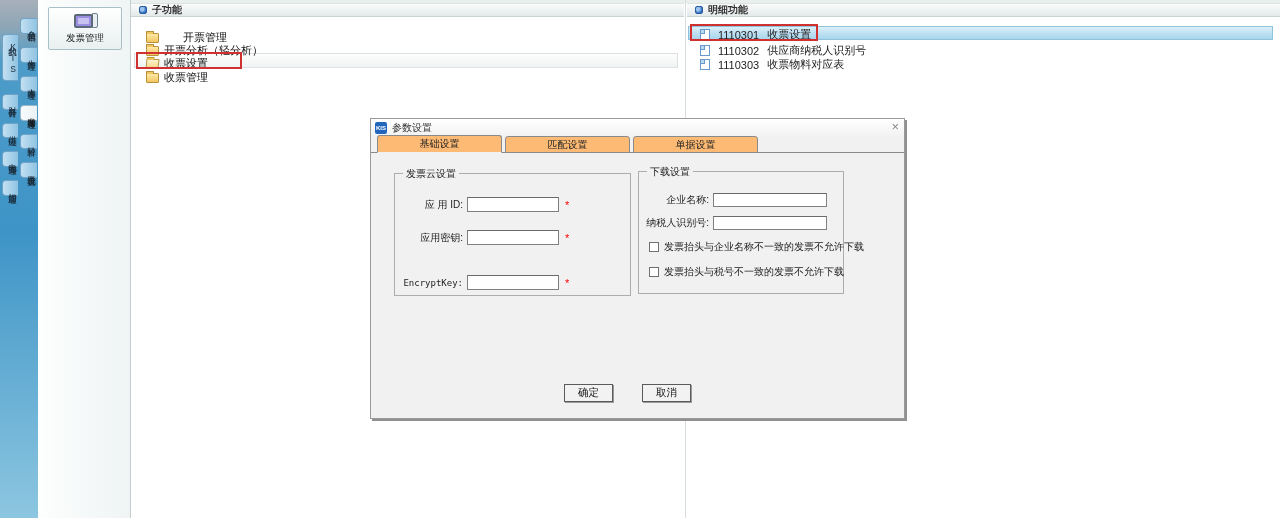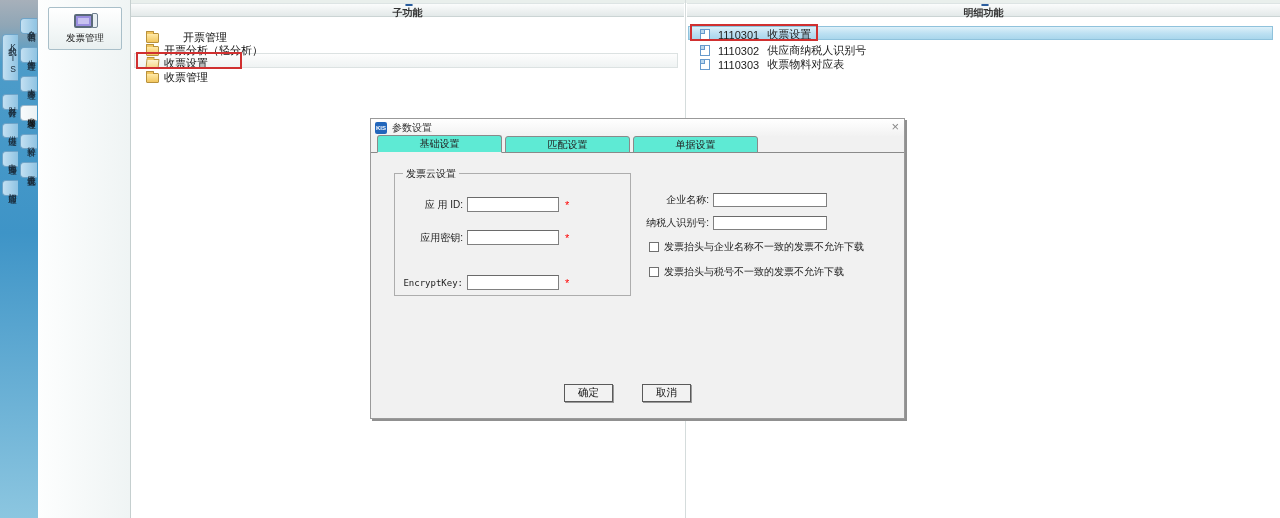--- a/index.html
+++ b/index.html
@@ -28,21 +28,21 @@
   .mod-icon .mon { position:absolute; left:2px; top:1px; width:19px; height:14px; border:2px solid #5a6a7a;
     background:#9a8fe0; border-radius:2px; }
   .mod-icon .mon-inner { position:absolute; left:6px; top:5px; width:11px; height:6px; background:#c8c2f0; }
   .mod-icon .book { position:absolute; right:0; top:0; width:6px; height:15px; background:#e8eef2;
     border:1px solid #708090; border-radius:0 2px 2px 0; }
   .modbtn .lbl { font-size:9.5px; color:#222; }
 
   
   .topstrip { position:absolute; left:131px; top:0; right:0; height:3px; background:#e9efec; }
   .phead { position:absolute; top:3px; height:14px; background:linear-gradient(180deg,#fbfcfc,#e3e9e9);
-    border-top:1px solid #dde4e4; border-bottom:1px solid #cbd4d4; display:flex; align-items:center;flex-direction:column; }
+    border-top:1px solid #dde4e4; border-bottom:1px solid #cbd4d4; display:flex; align-items:center; }
   .phead .bullet { width:8px; height:8px; border-radius:2px; margin:0 5px 0 8px;
     background:radial-gradient(circle at 35% 35%, #9cc4ee 0 30%, #2f6fc0 70%); border:1px solid #2a5d9e; }
   .phead .ptitle { font-size:10px; font-weight:bold; color:#333; }
   .vdivider { position:absolute; left:685px; top:0; width:1px; height:518px; background:#d5dcdc; }
 
   
   .tree-row { position:absolute; display:flex; align-items:center; gap:5px; cursor:pointer; }
   .tree-label { font-size:11px; color:#111; white-space:nowrap; }
   .folder { position:relative; width:13px; height:10px; background:linear-gradient(#ffe9a8,#f2c65e);
     border:1px solid #b8913c; border-radius:1px; }
@@ -70,21 +70,21 @@
     border:1px solid #9a9a9a; box-shadow:2px 2px 0 #909090; }
   .dlg-title { position:relative; height:17px; background:linear-gradient(#ffffff,#f2f2f2);
     display:flex; align-items:center; }
   .kis-logo { width:12px; height:12px; margin:0 5px 0 4px; background:#2266bb; border-radius:2px;
     color:#fff; font-size:6px; font-weight:bold; display:flex; align-items:center; justify-content:center; }
   .dlg-title .ttext { font-size:10px; color:#333; }
   .dlg-close { position:absolute; right:5px; top:1px; font-size:13px; color:#888; cursor:pointer; line-height:14px; }
 
   .tabstrip { position:relative; height:17px; display:flex; padding-left:6px; border-bottom:1px solid #8a8a8a; }
   .dtab { width:125px; margin-right:3px; border:1px solid #8a8a8a; border-bottom:1px solid #8a8a8a;
-    border-radius:3px 3px 0 0; background:#5eead4; font-size:10px; color:#222; display:flex;
+    border-radius:3px 3px 0 0; background:#fdba74; font-size:10px; color:#222; display:flex;
     align-items:center; justify-content:center; margin-bottom:-1px; cursor:pointer; height:17px; }
   .dtab.active { border-bottom:1px solid #f1f1f1; height:18px; margin-top:-1px; z-index:2; }
 
   .groupbox { position:absolute; border:1px solid #adadad; }
   .groupbox .gtitle { position:absolute; top:-7px; left:8px; background:#f1f1f1; padding:0 3px;
     font-size:10px; color:#222; }
   .frow { position:absolute; display:flex; align-items:center; }
   .flabel { font-size:10px; color:#222; text-align:right; white-space:pre; }
   .finput { background:#fff; border:1px solid #808080; border-top-color:#6a6a6a; height:15px;
     font-size:10px; padding:0 2px; }
@@ -204,20 +204,23 @@
       <span class="flabel" style="width:62px;">应用密钥:</span>
       <input class="finput" style="width: 92px; margin-left: 4px;">
       <span class="req">*</span>
     </div>
     <div class="frow" style="left:30px; top:156px;">
       <span class="flabel" style="width:62px; font-family:'DejaVu Sans Mono',monospace; font-size:9px;">EncryptKey:</span>
       <input class="finput" style="width: 92px; margin-left: 4px;">
       <span class="req">*</span>
     </div>
 
+    <div class="groupbox" style="left:267px; top:52px; width:206px; height:123px;">
+      <span class="gtitle">下载设置</span>
+    </div>
     <div class="frow" style="left:272px; top:74px;justify-content:flex-end;">
       <span class="flabel" style="width:66px;">企业名称:</span>
       <input class="finput" style="width: 114px; margin-left: 4px; height: 14px;">
     </div>
     <div class="frow" style="left:272px; top:97px;">
       <span class="flabel" style="width:66px;">纳税人识别号:</span>
       <input class="finput" style="width: 114px; margin-left: 4px; height: 14px;">
     </div>
     <div class="cbrow" style="left:278px; top:121px;">
       <span class="cbox"></span>

